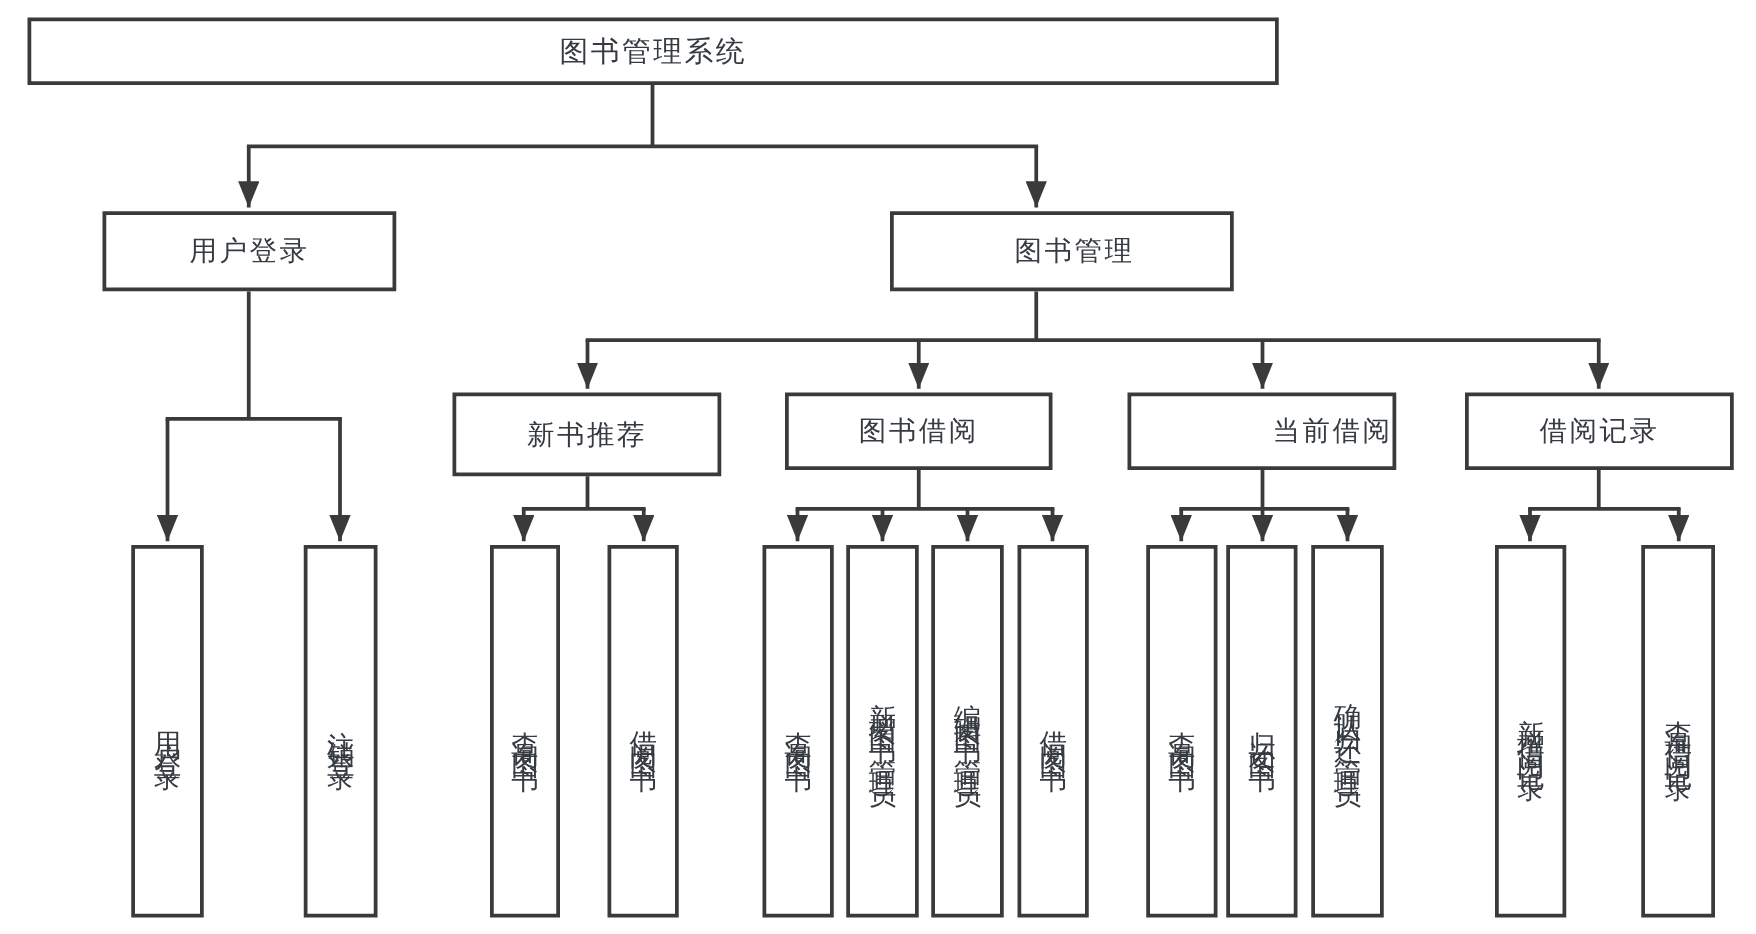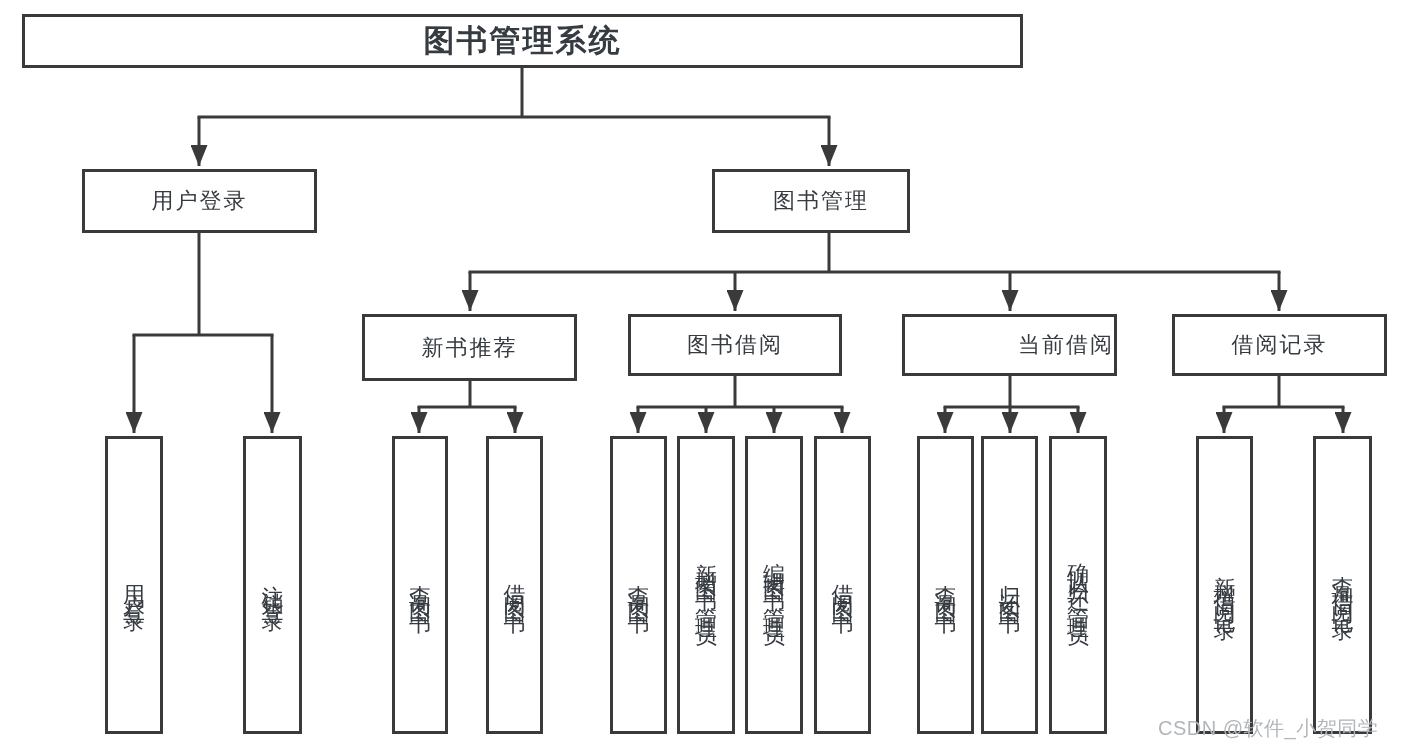--- a/index.html
+++ b/index.html
@@ -24,21 +24,21 @@
     box-sizing: border-box;
     border: 3px solid #3a3a3a;
     background: #ffffff;
     display: flex;
     align-items: center;
     justify-content: center;
     color: #363b42;
     z-index: 2;
   }
   .h-node { font-size: 22px; letter-spacing: 2px; }
-  .root-node { font-size: 31px; letter-spacing: 2px; font-weight: bold; }
+  .root-node { font-size: 23px; letter-spacing: 2px; }
   .v-node span {
     writing-mode: vertical-rl;
     text-orientation: mixed;
     font-size: 22px;
     letter-spacing: 9px;
     line-height: 1;
     white-space: nowrap;
   }
   .watermark {
     position: absolute;
@@ -97,21 +97,21 @@
     <line x1="1343" y1="407" x2="1343" y2="433" marker-end="url(#ah)"></line>
   </svg>
 
   <div class="node h-node root-node" style="left:22px; top:14px; width:1001px; height:54px;">
     <span>图书管理系统</span>
   </div>
 
   <div class="node h-node" style="left:82px; top:169px; width:235px; height:64px;">
     <span>用户登录</span>
   </div>
-  <div class="node h-node" style="left:712px; top:169px; width:198px; height:64px;padding-left:20px;">
+  <div class="node h-node" style="left:712px; top:169px; width:275px; height:64px;padding-left:20px;">
     <span>图书管理</span>
   </div>
 
   <div class="node h-node" style="left:362px; top:314px; width:215px; height:67px;">
     <span>新书推荐</span>
   </div>
   <div class="node h-node" style="left:628px; top:314px; width:214px; height:62px;">
     <span>图书借阅</span>
   </div>
   <div class="node h-node" style="left:902px; top:314px; width:215px; height:62px;justify-content:flex-end;">
@@ -158,15 +158,14 @@
     <span>确认归还（管理员）</span>
   </div>
 
   <div class="node v-node" style="left:1196px; top:436px; width:57px; height:298px;">
     <span>新增借阅记录</span>
   </div>
   <div class="node v-node" style="left:1313px; top:436px; width:59px; height:298px;">
     <span>查询借阅记录</span>
   </div>
 
-  <div class="watermark">CSDN @软件_小贺同学</div>
 
 </div>
 
 </body></html>

